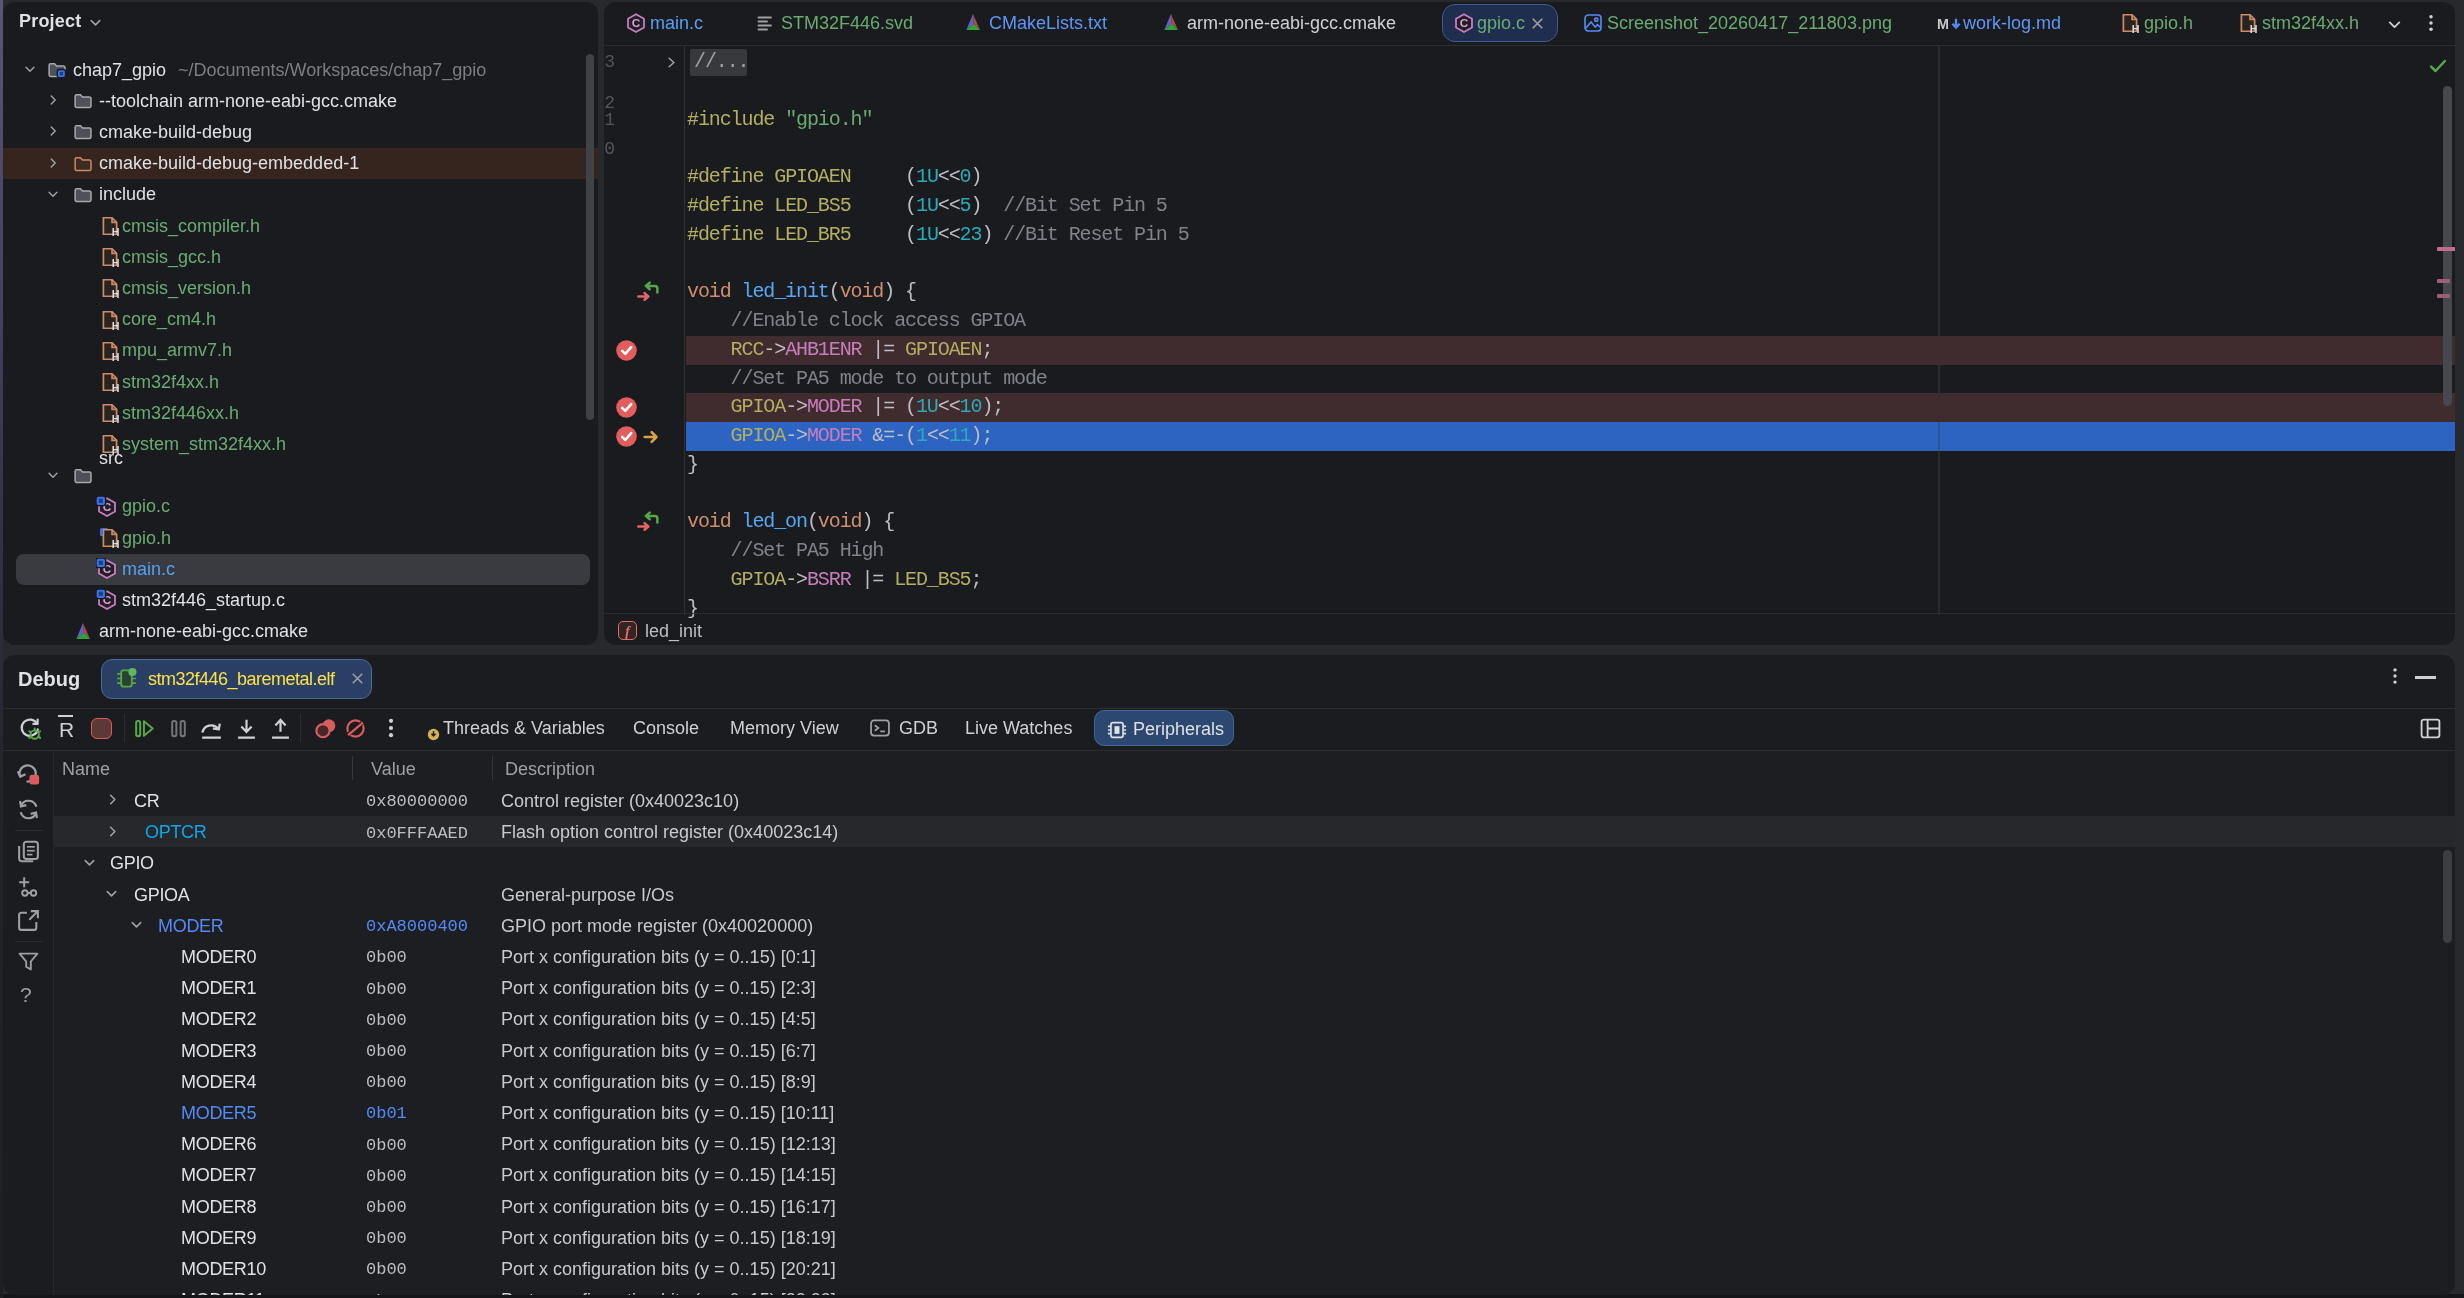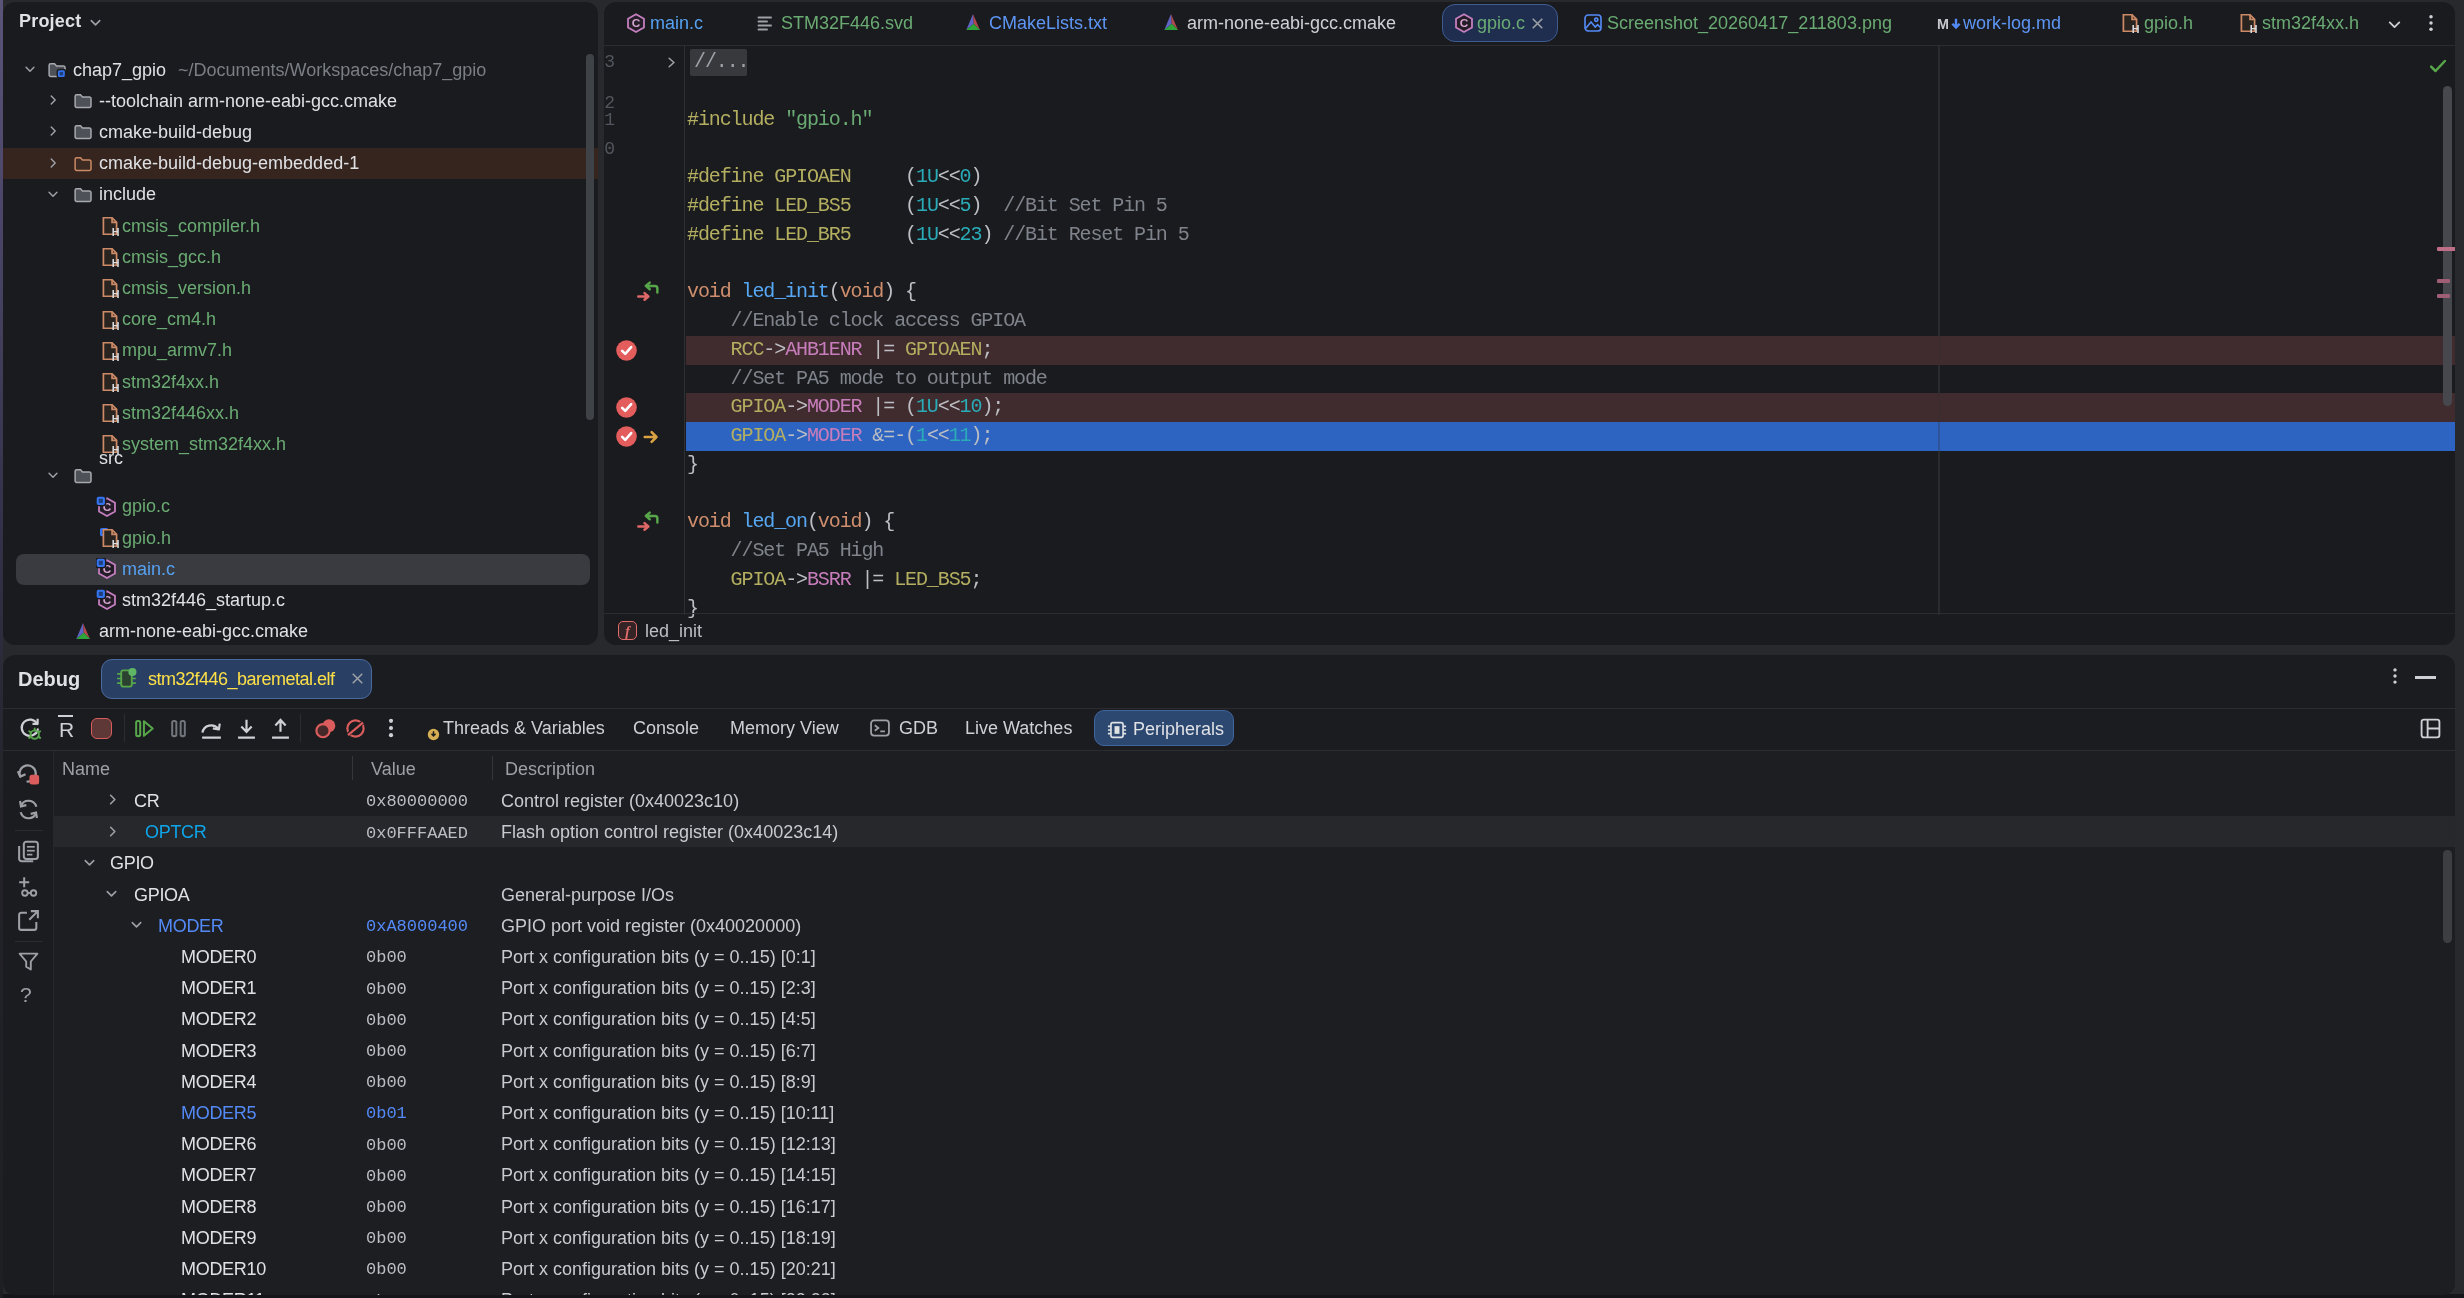--- a/index.html
+++ b/index.html
@@ -480,21 +480,21 @@
 <svg style="position:absolute;left:101px;top:231.0px" width="15" height="15" viewBox="0 0 16 16">
       <path d="M3.5 6 L8 10.5 L12.5 6" fill="none" stroke="#9da0a6" stroke-width="1.7" stroke-linecap="round" stroke-linejoin="round"></path>
     </svg>
 <div class="t ui20" style="left:131px;top:224.5px;line-height:31.2px;letter-spacing:-0.3px;color:#dfe1e5">GPIOA</div>
 <div class="t ui20" style="left:498px;top:224.5px;line-height:31.2px;color:#c8cad0">General-purpose I/Os</div>
 <svg style="position:absolute;left:126px;top:262.2px" width="15" height="15" viewBox="0 0 16 16">
       <path d="M3.5 6 L8 10.5 L12.5 6" fill="none" stroke="#9da0a6" stroke-width="1.7" stroke-linecap="round" stroke-linejoin="round"></path>
     </svg>
 <div class="t ui20" style="left:155px;top:255.7px;line-height:31.2px;letter-spacing:-0.3px;color:#548af7">MODER</div>
 <div class="t mono18" style="left:363px;top:256.2px;line-height:31.2px;color:#548af7">0xA8000400</div>
-<div class="t ui20" style="left:498px;top:255.7px;line-height:31.2px;color:#c8cad0">GPIO port void register (0x40020000)</div>
+<div class="t ui20" style="left:498px;top:255.7px;line-height:31.2px;color:#c8cad0">GPIO port mode register (0x40020000)</div>
 <div class="t ui20" style="left:178px;top:286.9px;line-height:31.2px;letter-spacing:-0.3px;color:#dfe1e5">MODER0</div>
 <div class="t mono18" style="left:363px;top:287.4px;line-height:31.2px;color:#bcbec4">0b00</div>
 <div class="t ui20" style="left:498px;top:286.9px;line-height:31.2px;color:#c8cad0">Port x configuration bits (y = 0..15) [0:1]</div>
 <div class="t ui20" style="left:178px;top:318.1px;line-height:31.2px;letter-spacing:-0.3px;color:#dfe1e5">MODER1</div>
 <div class="t mono18" style="left:363px;top:318.6px;line-height:31.2px;color:#bcbec4">0b00</div>
 <div class="t ui20" style="left:498px;top:318.1px;line-height:31.2px;color:#c8cad0">Port x configuration bits (y = 0..15) [2:3]</div>
 <div class="t ui20" style="left:178px;top:349.3px;line-height:31.2px;letter-spacing:-0.3px;color:#dfe1e5">MODER2</div>
 <div class="t mono18" style="left:363px;top:349.8px;line-height:31.2px;color:#bcbec4">0b00</div>
 <div class="t ui20" style="left:498px;top:349.3px;line-height:31.2px;color:#c8cad0">Port x configuration bits (y = 0..15) [4:5]</div>
 <div class="t ui20" style="left:178px;top:380.5px;line-height:31.2px;letter-spacing:-0.3px;color:#dfe1e5">MODER3</div>

